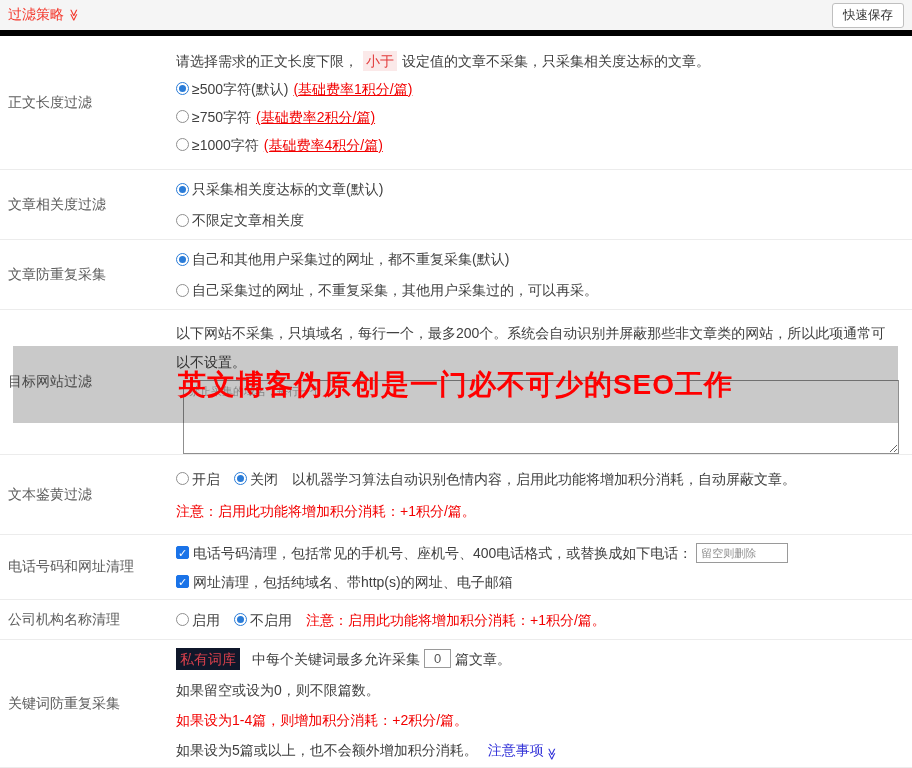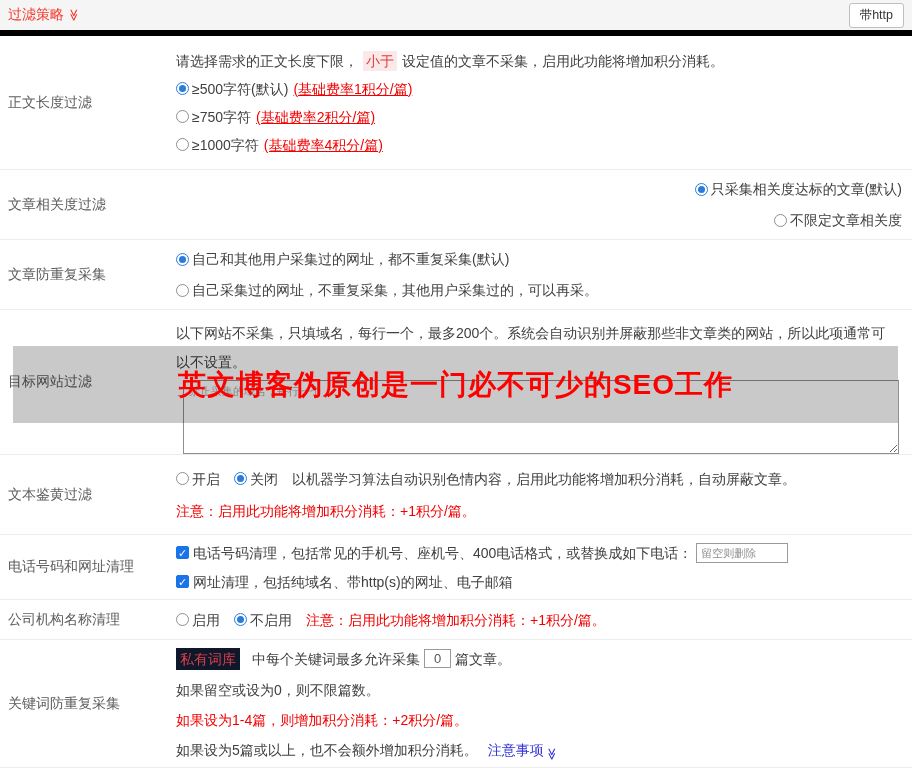--- a/index.html
+++ b/index.html
@@ -15,21 +15,21 @@
   .save-btn { background:#fff; border:1px solid #bfbfbf; border-radius:3px; padding:3px 10px;
     font-size:12.5px; color:#333; cursor:pointer; }
 
   
   .row { display:flex; border-bottom:1px solid #ececec; }
   .row-label { width:176px; padding-left:8px; display:flex; align-items:center; color:#5c5c5c; }
   .row-content { flex:1; display:flex; flex-direction:column; justify-content:center; padding-right:10px; }
   .line { display:flex; align-items:center; line-height:20px; flex-wrap:nowrap; white-space:nowrap; }
 
   .r-length  { height:134px; } .r-length  .row-content{ gap:8px;text-align:center; }
-  .r-rel     { height:70px;  } .r-rel     .row-content{ gap:11px;align-items:flex-end; }
+  .r-rel     { height:70px;  } .r-rel     .row-content{ gap:11px; }
   .r-dup     { height:70px;  } .r-dup     .row-content{ gap:11px; }
   .r-target  { height:145px; } .r-target  .row-content{ justify-content:flex-start; padding-top:9px; }
   .r-porn    { height:80px;  } .r-porn    .row-content{ gap:12px; }
   .r-phone   { height:65px;  } .r-phone   .row-content{ gap:9px; }
   .r-company { height:40px;  }
   .r-keyword { height:128px; border-bottom:1px solid #ececec; } .r-keyword .row-content{ gap:10px; }
 
   
   .radio { width:13px; height:13px; border:1px solid #8f8f8f; border-radius:50%;
     display:inline-block; position:relative; background:#fff; margin-right:3px; flex:none; cursor:pointer; }
@@ -67,30 +67,30 @@
 </head>
 <body>
 
 <div class="page">
 
   <div class="header">
     <div class="header-title">
       <span>过滤策略</span>
       <span class="chev-double">≫</span>
     </div>
-    <button class="save-btn">带http</button>
+    <button class="save-btn">快速保存</button>
   </div>
 
   <div class="row r-length">
     <div class="row-label">正文长度过滤</div>
     <div class="row-content">
       <div class="line">
         <span>请选择需求的正文长度下限，</span>
         <span class="hl">小于</span>
-        <span>设定值的文章不采集，启用此功能将增加积分消耗。</span>
+        <span>设定值的文章不采集，只采集相关度达标的文章。</span>
       </div>
       <div class="line">
         <span class="radio checked"></span>
         <span>≥500字符(默认)</span>
         <span class="cost">(基础费率1积分/篇)</span>
       </div>
       <div class="line">
         <span class="radio"></span>
         <span>≥750字符</span>
         <span class="cost">(基础费率2积分/篇)</span>

